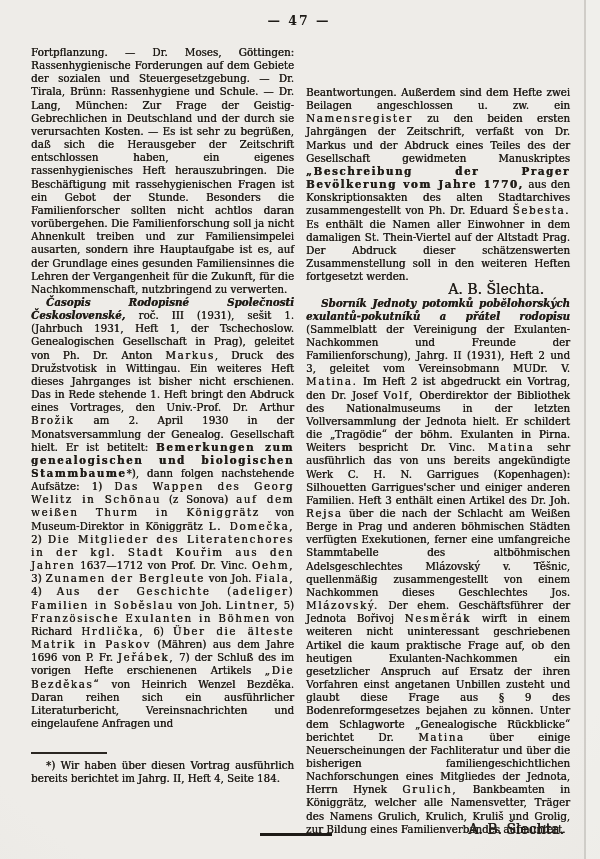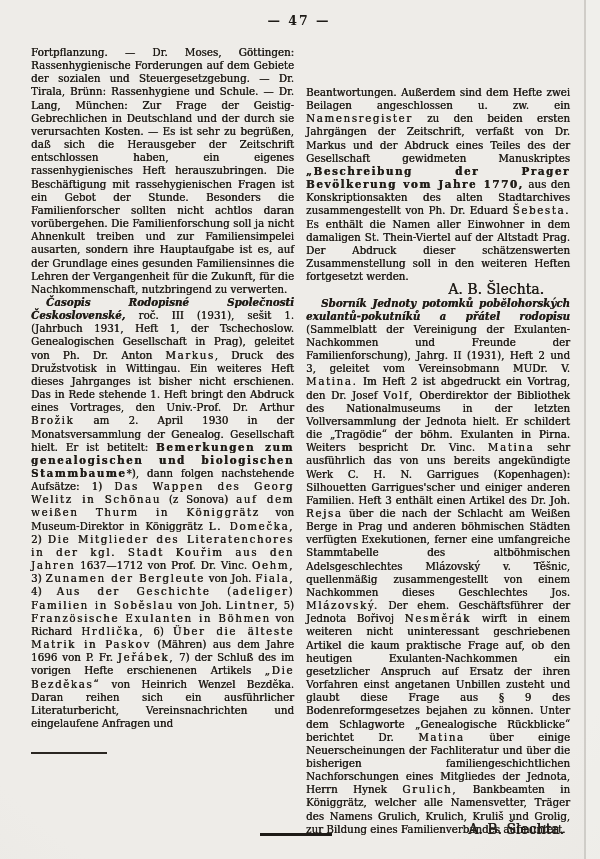--- a/index.html
+++ b/index.html
@@ -45,20 +45,21 @@
   <div class="scan-edge-right"></div>
 
   <div class="pageno">— 47 —</div>
 
   <div class="col col-left">
     <p class="para"><span class="seg-n">Fortpflanzung. — Dr. Moses, Göttingen: Rassenhygienische Forderungen auf dem Gebiete der sozialen und Steuergesetzgebung. — Dr. Tirala, Brünn: Rassenhygiene und Schule. — Dr. Lang, München: Zur Frage der Geistig-Gebrechlichen in Deutschland und der durch sie verursachten Kosten. — Es ist sehr zu begrüßen, daß sich die Herausgeber der Zeitschrift entschlossen haben, ein eigenes rassenhygienisches Heft herauszubringen. Die Beschäftigung mit rassehygienischen Fragen ist ein Gebot der Stunde. Besonders die Familienforscher sollten nicht achtlos daran vorübergehen. Die Familienforschung soll ja nicht Ahnenkult treiben und zur Familiensimpelei ausarten, sondern ihre Hauptaufgabe ist es, auf der Grundlage eines gesunden Familiensinnes die Lehren der Vergangenheit für die Zukunft, für die Nachkommenschaft, nutzbringend zu verwerten.</span></p>
     <p class="para indent"><span class="seg-b">Časopis Rodopisné Společnosti Československé, </span><span class="seg-n">roč. III (1931), sešit 1. (Jahrbuch 1931, Heft 1, der Tschechoslow. Genealogischen Gesellschaft in Prag), geleitet von Ph. Dr. Anton </span><span class="seg-sp">Markus</span><span class="seg-n">, Druck des Družstvotisk in Wittingau. Ein weiteres Heft dieses Jahrganges ist bisher nicht erschienen. Das in Rede stehende 1. Heft bringt den Abdruck eines Vortrages, den Univ.-Prof. Dr. Arthur </span><span class="seg-sp">Brožik</span><span class="seg-n"> am 2. April 1930 in der Monatsversammlung der Genealog. Gesellschaft hielt. Er ist betitelt: </span><span class="seg-bsp">Bemerkungen zum genealogischen und biologischen Stammbaume</span><span class="seg-n">*), dann folgen nachstehende Aufsätze: 1) </span><span class="seg-sp">Das Wappen des Georg Welitz in Schönau</span><span class="seg-n"> (z Sonova) </span><span class="seg-sp">auf dem weißen Thurm in Königgrätz</span><span class="seg-n"> von Museum-Direktor in Königgrätz </span><span class="seg-sp">L. Domečka,</span><span class="seg-n"> 2) </span><span class="seg-sp">Die Mitglieder des Literatenchores in der kgl. Stadt Kouřim aus den Jahren</span><span class="seg-n"> 1637—1712 von Prof. Dr. Vinc. </span><span class="seg-sp">Oehm,</span><span class="seg-n"> 3) </span><span class="seg-sp">Zunamen der Bergleute</span><span class="seg-n"> von Joh. </span><span class="seg-sp">Fiala,</span><span class="seg-n"> 4) </span><span class="seg-sp">Aus der Geschichte (adeliger) Familien in Soběslau</span><span class="seg-n"> von Joh. </span><span class="seg-sp">Lintner,</span><span class="seg-n"> 5) </span><span class="seg-sp">Französische Exulanten in Böhmen</span><span class="seg-n"> von Richard </span><span class="seg-sp">Hrdlička,</span><span class="seg-n"> 6) </span><span class="seg-sp">Über die älteste Matrik in Paskov</span><span class="seg-n"> (Mähren) aus dem Jahre 1696 von P. Fr. </span><span class="seg-sp">Jeřábek,</span><span class="seg-n"> 7) der Schluß des im vorigen Hefte erschienenen Artikels </span><span class="seg-sp">„Die Bezděkas“</span><span class="seg-n"> von Heinrich Wenzel Bezděka. Daran reihen sich ein ausführlicher Literaturbericht, Vereinsnachrichten und eingelaufene Anfragen und</span></p>
   </div>
 
   <div class="fn-rule"></div>
+  <p class="footnote">*) Wir haben über diesen Vortrag ausführlich bereits berichtet im Jahrg. II, Heft 4, Seite 184.</p>
 
   <div class="col col-right">
     <p class="para"><span class="seg-n">Beantwortungen. Außerdem sind dem Hefte zwei Beilagen angeschlossen u. zw. ein </span><span class="seg-sp">Namensregister</span><span class="seg-n"> zu den beiden ersten Jahrgängen der Zeitschrift, verfaßt von Dr. Markus und der Abdruck eines Teiles des der Gesellschaft gewidmeten Manuskriptes </span><span class="seg-bsp">„Beschreibung der Prager Bevölkerung vom Jahre 1770,</span><span class="seg-n"> aus den Konskriptionsakten des alten Stadtarchives zusammengestellt von Ph. Dr. Eduard </span><span class="seg-sp">Šebesta.</span><span class="seg-n"> Es enthält die Namen aller Einwohner in dem damaligen St. Thein-Viertel auf der Altstadt Prag. Der Abdruck dieser schätzenswerten Zusammenstellung soll in den weiteren Heften fortgesetzt werden.</span></p>
     <p class="signature">A. B. Šlechta.</p>
     <p class="para indent"><span class="seg-b">Sborník Jednoty potomků pobělohorských exulantů-pokutníků a přátel rodopisu</span><span class="seg-n"> (Sammelblatt der Vereinigung der Exulanten-Nachkommen und Freunde der Familienforschung), Jahrg. II (1931), Heft 2 und 3, geleitet vom Vereinsobmann MUDr. V. </span><span class="seg-sp">Matina.</span><span class="seg-n"> Im Heft 2 ist abgedruckt ein Vortrag, den Dr. Josef </span><span class="seg-sp">Volf,</span><span class="seg-n"> Oberdirektor der Bibliothek des Nationalmuseums in der letzten Vollversammlung der Jednota hielt. Er schildert die „Tragödie“ der böhm. Exulanten in Pirna. Weiters bespricht Dr. Vinc. </span><span class="seg-sp">Matina</span><span class="seg-n"> sehr ausführlich das von uns bereits angekündigte Werk C. H. N. Garrigues (Kopenhagen): Silhouetten Garrigues'scher und einiger anderen Familien. Heft 3 enthält einen Artikel des Dr. Joh. </span><span class="seg-sp">Rejsa</span><span class="seg-n"> über die nach der Schlacht am Weißen Berge in Prag und anderen böhmischen Städten verfügten Exekutionen, ferner eine umfangreiche Stammtabelle des altböhmischen Adelsgeschlechtes Mlázovský v. Těšnic, quellenmäßig zusammengestellt von einem Nachkommen dieses Geschlechtes Jos. </span><span class="seg-sp">Mlázovský.</span><span class="seg-n"> Der ehem. Geschäftsführer der Jednota Bořivoj </span><span class="seg-sp">Nesměrák</span><span class="seg-n"> wirft in einem weiteren nicht uninteressant geschriebenen Artikel die kaum praktische Frage auf, ob den heutigen Exulanten-Nachkommen ein gesetzlicher Anspruch auf Ersatz der ihren Vorfahren einst angetanen Unbillen zusteht und glaubt diese Frage aus § 9 des Bodenreformgesetzes bejahen zu können. Unter dem Schlagworte „Genealogische Rückblicke“ berichtet Dr. </span><span class="seg-sp">Matina</span><span class="seg-n"> über einige Neuerscheinungen der Fachliteratur und über die bisherigen familiengeschichtlichen Nachforschungen eines Mitgliedes der Jednota, Herrn Hynek </span><span class="seg-sp">Grulich,</span><span class="seg-n"> Bankbeamten in Königgrätz, welcher alle Namensvetter, Träger des Namens Grulich, Krulich, Kruliš und Grolig, zur Bildung eines Familienverbandes aufmuntert.</span></p>
     <p class="signature inline">A. B. Šlechta.</p>
   </div>
 
   <div class="end-rule"></div>
 

